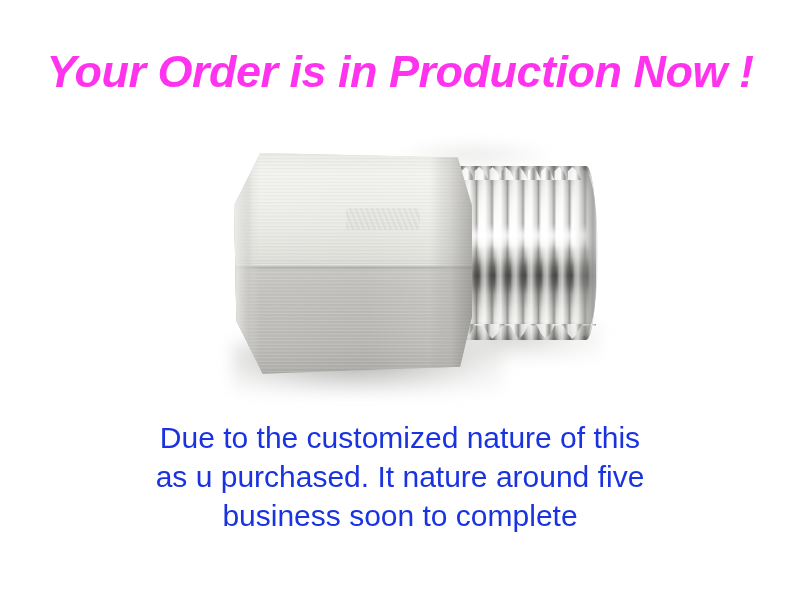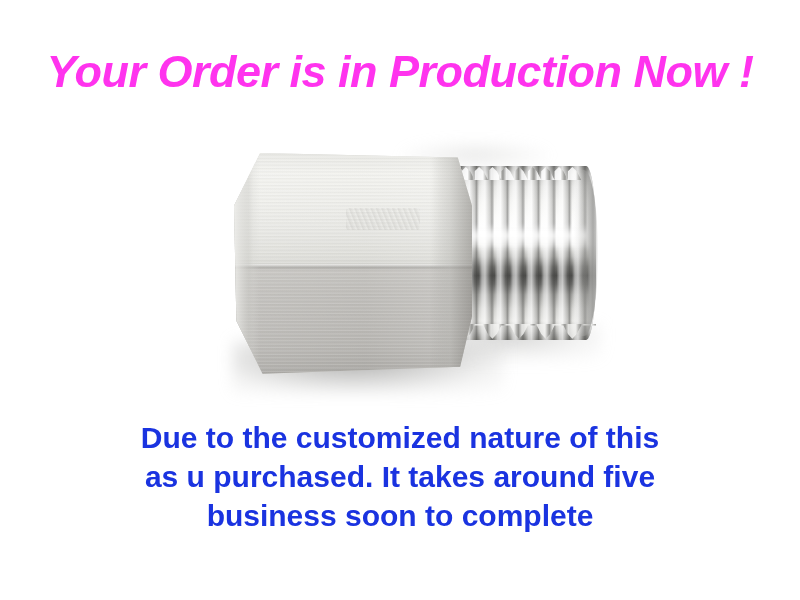--- a/index.html
+++ b/index.html
@@ -325,21 +325,21 @@
 
   
   #bodytext {
     position: absolute;
     left: 60px;
     top: 418px;
     width: 680px;
     text-align: center;
     font-family: "Liberation Sans", sans-serif;
     font-size: 30px;
-    font-weight: bold;
+    font-weight: normal;
     line-height: 39px;
     color: #1a33e0;
   }
   #bodytext .line { display: block; white-space: nowrap; }
 </style>
 </head>
 <body>
 
 <div id="page">
 
@@ -367,17 +367,17 @@
       <div class="hex-ridge"></div>
       <div class="hex-vshade"></div>
       <div class="hex-left-chamfer"></div>
       <div class="hex-right-shoulder"></div>
       <div class="hex-mark"></div>
     </div>
   </div>
 
   <div id="bodytext">
     <span class="line">Due to the customized nature of this</span>
-    <span class="line">as u purchased. It takes around five</span>
+    <span class="line">as u purchased. It nature around five</span>
     <span class="line">business soon to complete</span>
   </div>
 
 </div>
 
 </body></html>

